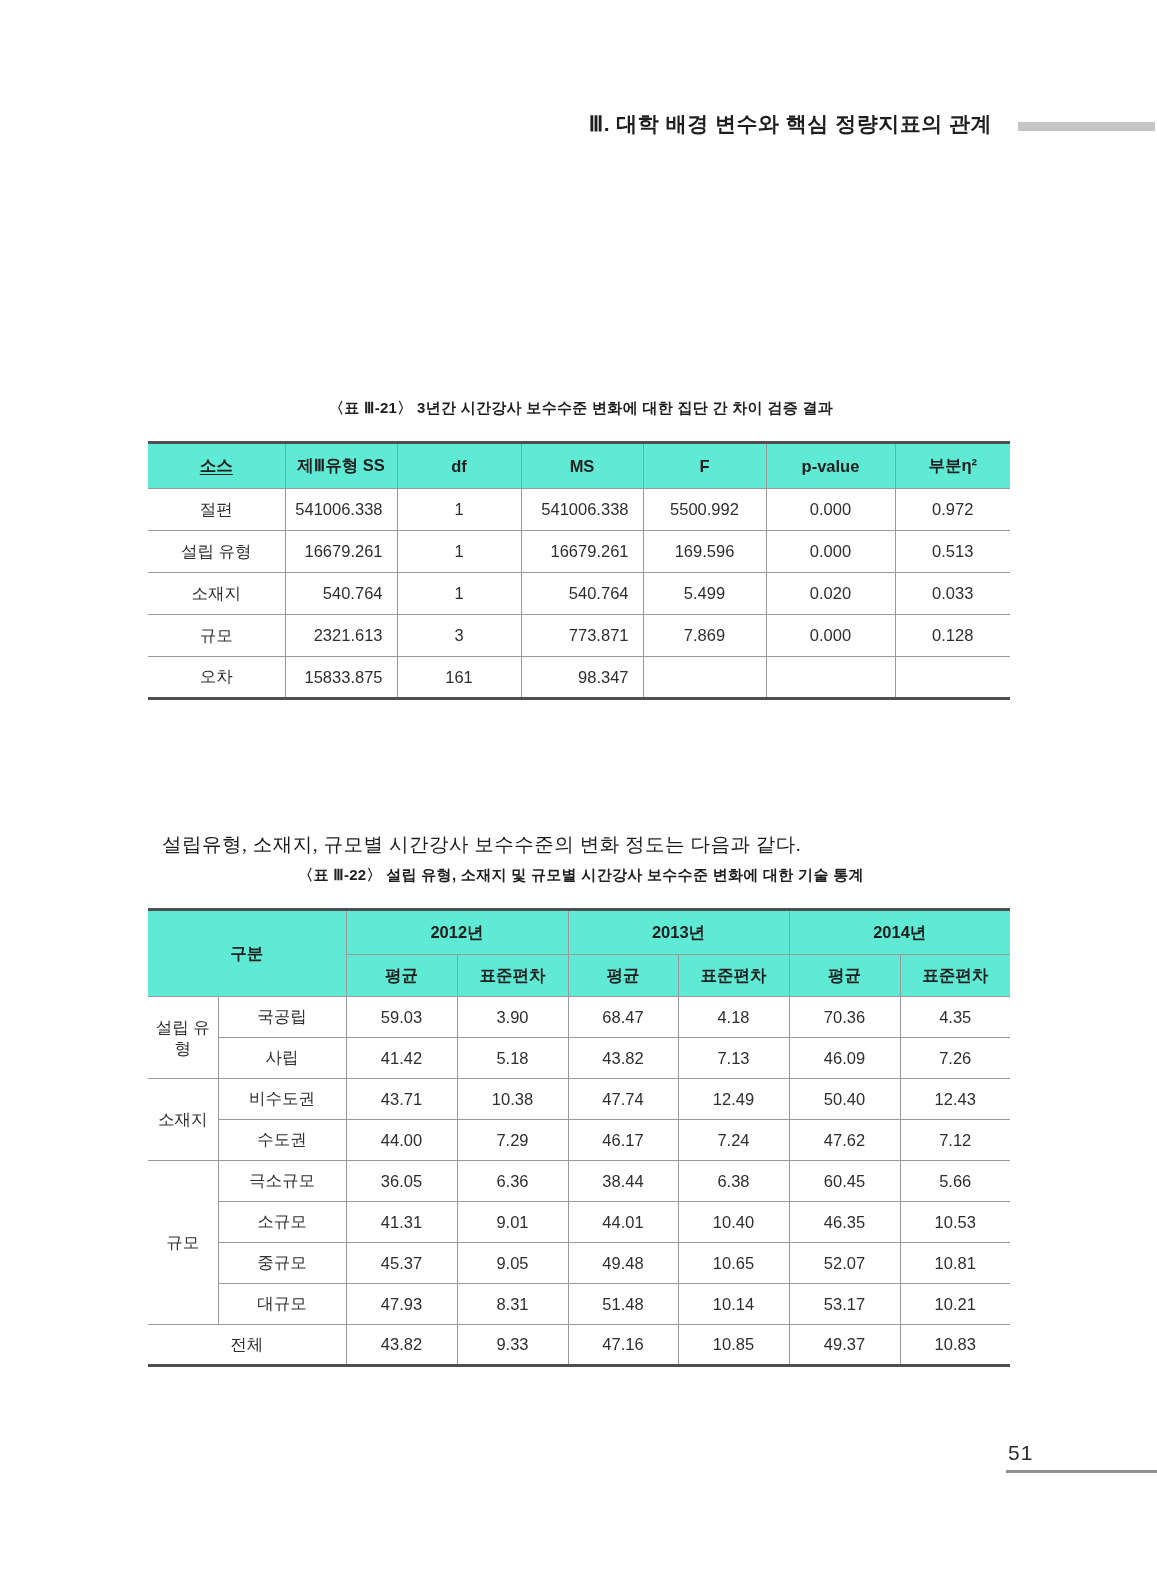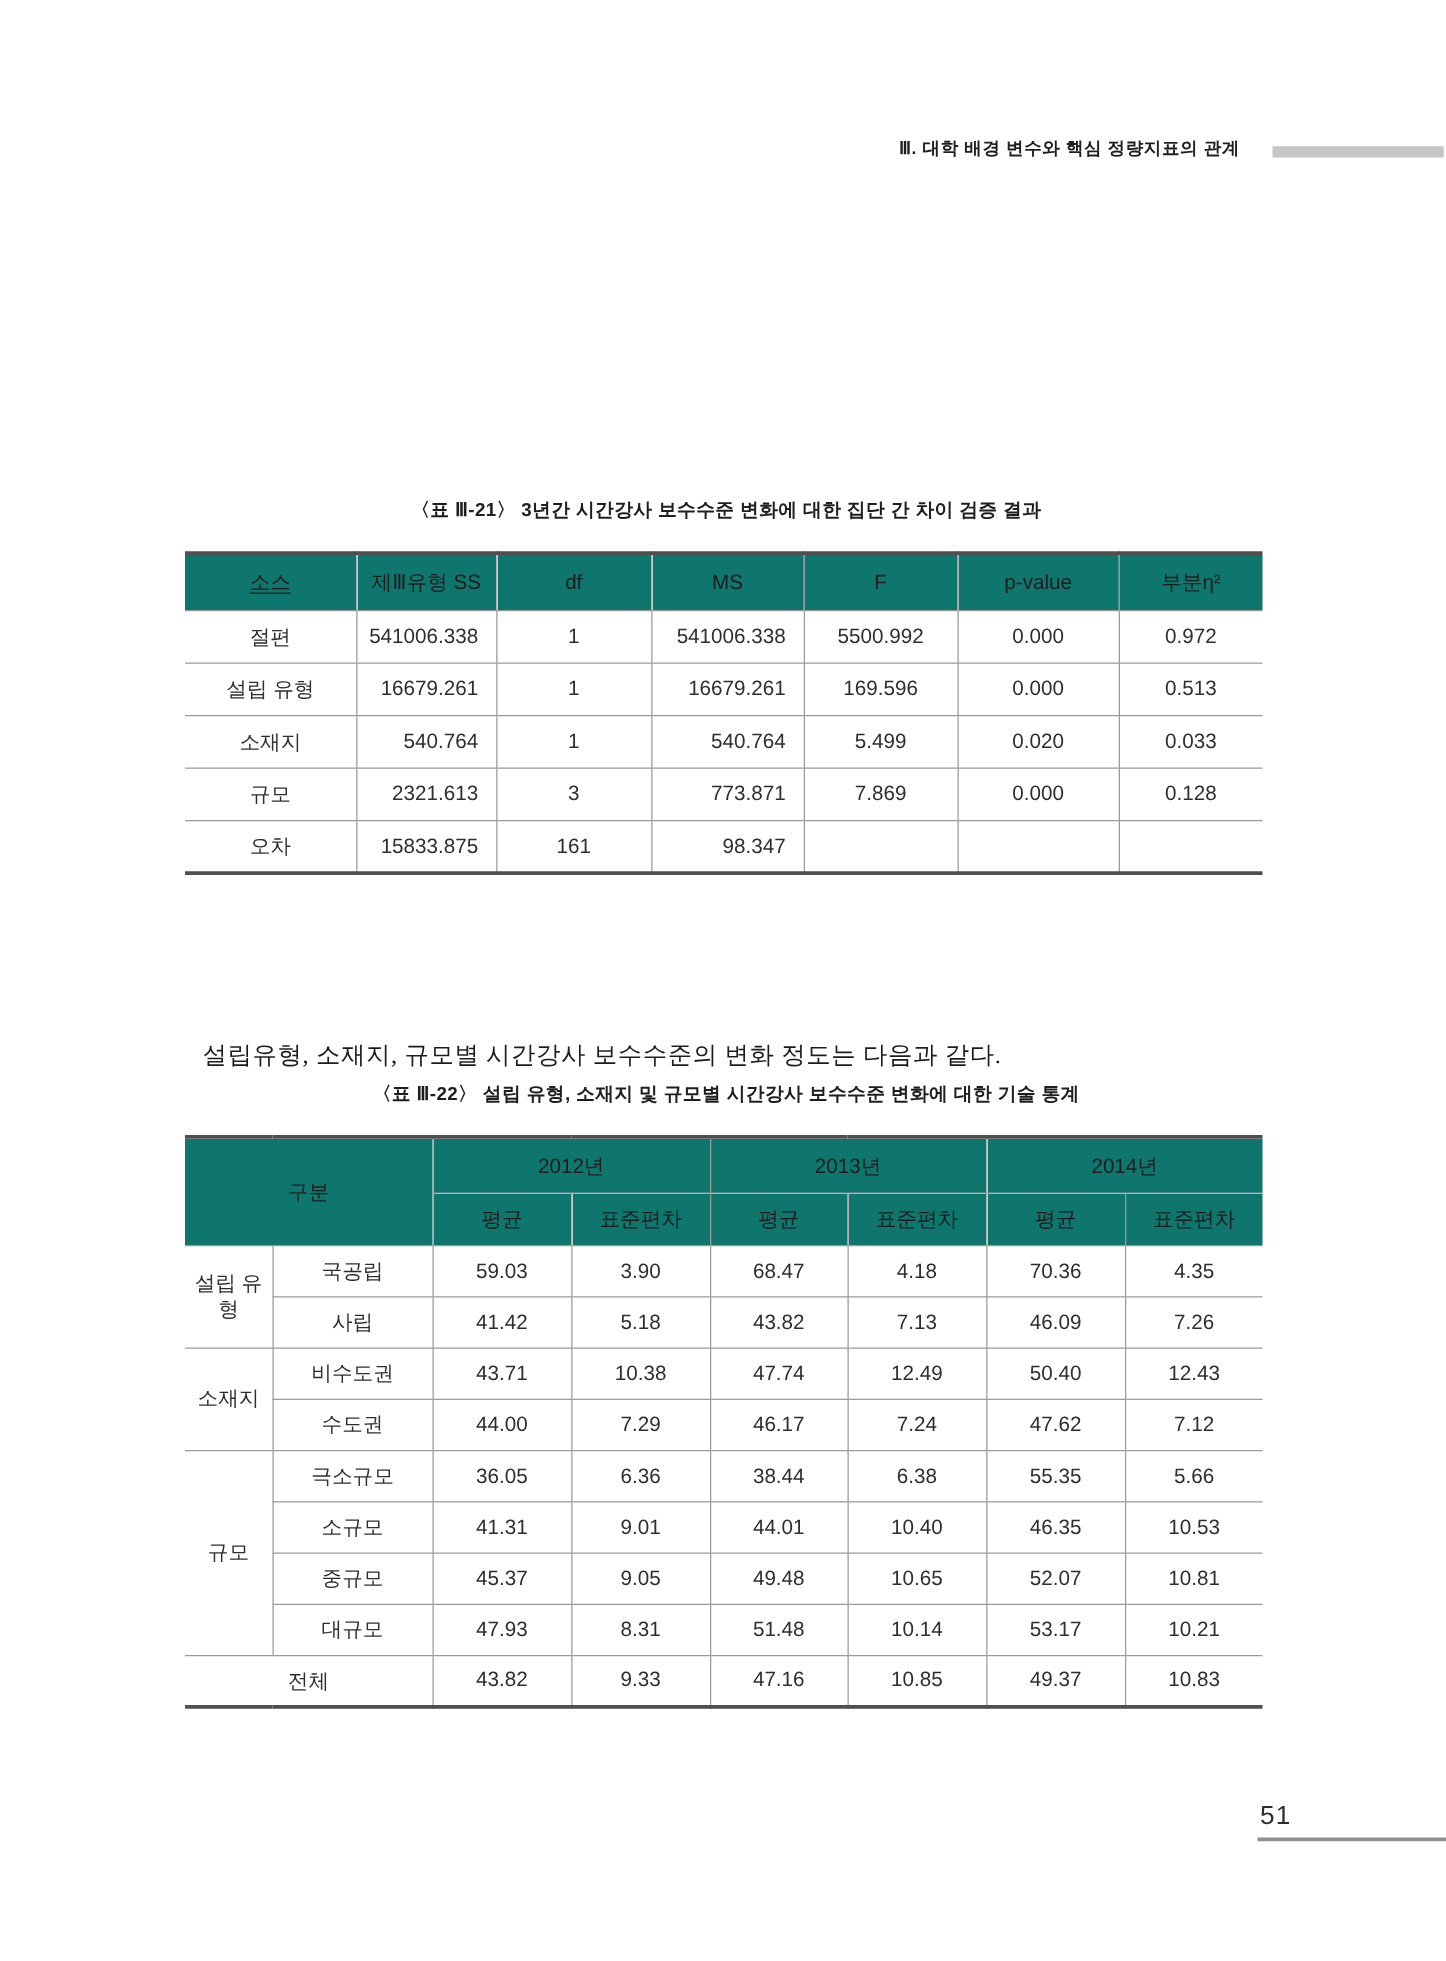--- a/index.html
+++ b/index.html
@@ -11,21 +11,21 @@
     font-family:"Liberation Sans", sans-serif;
     color:#222;
     overflow:hidden;
   }
   
   .doc-header {
     position:absolute; top:110px; left:0; width:1155px;
     display:flex; align-items:center; justify-content:flex-end; gap:26px;
   }
   .doc-header .title {
-    font-size:14px; font-weight:bold; letter-spacing:0.5px; color:#1e1e1e;
+    font-size:21px; font-weight:bold; letter-spacing:0.5px; color:#1e1e1e;
   }
   .doc-header .bar {
     width:137px; height:9px; background:#c5c5c5; margin-top:4px;
   }
   
   .para {
     position:absolute; left:148px; width:866px;
     font-family:"Liberation Serif", serif;
     font-size:19.5px; line-height:42px; color:#1c1c1c;
     text-align:justify; letter-spacing:0.5px;
@@ -47,21 +47,21 @@
     border-top:3px solid #4f4f4f; border-bottom:3px solid #4f4f4f;
     font-size:16.5px; color:#2e2e2e;
   }
   table.t21 { top:441px; }
   table.t22 { top:908px; }
   table.stats th, table.stats td {
     border:1px solid #9a9a9a;
     text-align:center; vertical-align:middle;
     font-weight:normal; overflow:hidden;
   }
-  table.stats th { background:#0f766e; font-weight:normal; color:#1e1e1e; }
+  table.stats th { background:#5eead4; font-weight:bold; color:#1e1e1e; }
   table.stats td { background:#ffffff; }
   table.stats th:first-child, table.stats td:first-child { border-left:none; }
   table.stats th:last-child,  table.stats td:last-child  { border-right:none; }
   .t21 th { height:46px; }
   .t21 td { height:42px; }
   .t21 td.num-right { text-align:right; padding-right:14px; }
   .u { text-decoration:underline; text-underline-offset:3px; }
   .t22 tr.yr th { height:45px; }
   .t22 tr.sub th { height:42px; }
   .t22 td, .t22 th.grp { height:41px; }
@@ -230,21 +230,21 @@
         <td>47.62</td>
         <td>7.12</td>
       </tr>
       <tr>
         <th class="grp" rowspan="4">규모</th>
         <td>극소규모</td>
         <td>36.05</td>
         <td>6.36</td>
         <td>38.44</td>
         <td>6.38</td>
-        <td>55.35</td>
+        <td>60.45</td>
         <td>5.66</td>
       </tr>
       <tr>
         <td>소규모</td>
         <td>41.31</td>
         <td>9.01</td>
         <td>44.01</td>
         <td>10.40</td>
         <td>46.35</td>
         <td>10.53</td>

